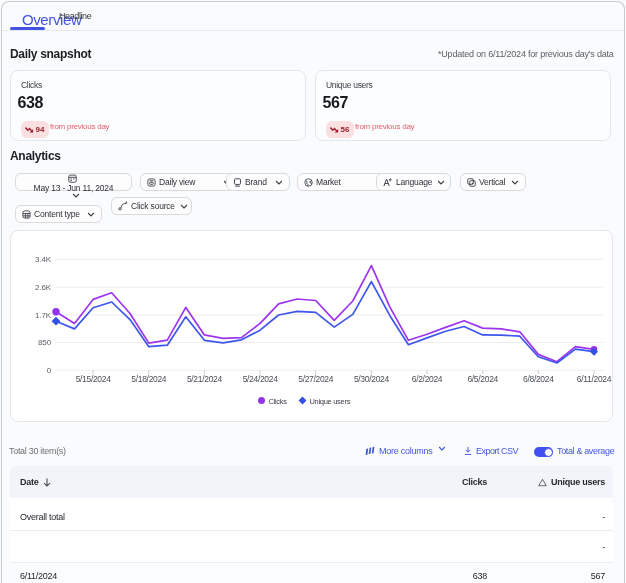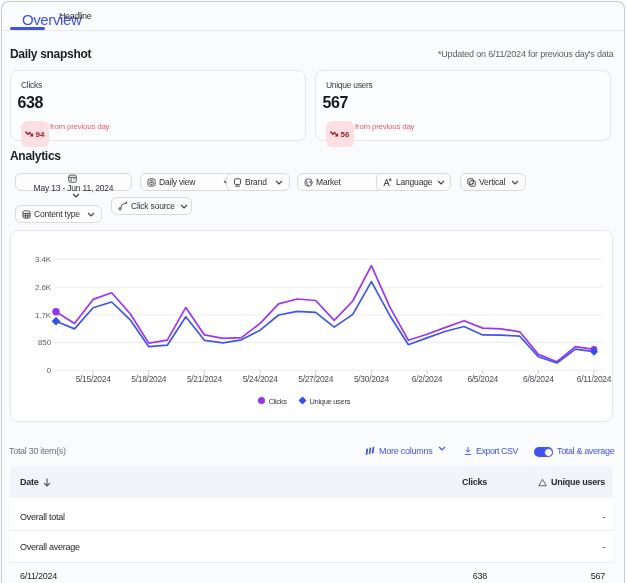--- a/index.html
+++ b/index.html
@@ -13,21 +13,21 @@
 .tab-hl { left:59px; top:11px; font-size:9px; color:#2f3237; letter-spacing:-0.4px; }
 .tab-under { left:10px; top:26.5px; width:35px; height:3px; background:#4353e0; border-radius:1.5px; }
 .tab-border { left:2px; top:30px; width:622px; height:1px; background:#e8e9ee; }
 
 .h1 { font-size:12px; font-weight:700; color:#1b1e24; letter-spacing:-0.3px; }
 .updated { left:438px; top:48.8px; font-size:9px; color:#5a5e66; letter-spacing:-0.2px; white-space:nowrap; }
 
 .card { position:absolute; background:#fcfdff; border:1px solid #e4e6eb; border-radius:8px; width:296px; height:71px; top:70px; }
 .card .lbl { position:absolute; left:10px; top:8.5px; font-size:8.5px; color:#383c43; letter-spacing:-0.3px; }
 .card .num { position:absolute; left:6.5px; top:22.5px; font-size:16px; font-weight:700; color:#17191f; letter-spacing:-0.4px; }
-.badge { position:absolute; left:10px; top:50px; height:26px; background:#fbdfe1; border-radius:6px;
+.badge { position:absolute; left:10px; top:50px; height:17px; background:#fbdfe1; border-radius:6px;
   display:flex; align-items:center; padding:0 5px 0 3.5px; font-size:8px; font-weight:700; color:#9c212d; }
 .badge svg { margin-right:2px; }
 .fromprev { position:absolute; left:39px; top:51px; font-size:8px; color:#e4606a; letter-spacing:-0.25px; }
 
 .chip { position:absolute; height:18px; white-space:nowrap; background:#fdfdfe; border:1px solid #d8dade; border-radius:6px;
   display:flex; align-items:center; justify-content:space-between; font-size:8.5px; color:#2e3138; padding:0 6px; letter-spacing:-0.2px; top:173px; }
 .chip svg.ic { margin-right:3px; flex:none; }
 .chip svg.cv { margin-left:5px; flex:none; }
 .chip .mid { flex:1; text-align:left; }
 
@@ -246,21 +246,20 @@
     <div class="cell-users th"><svg width="9" height="9" viewBox="0 0 12 11" fill="none" stroke="#44474e" stroke-width="1.1" style="margin-right:4px;">
         <path d="M6 1.2 L11 9.8 H1 Z" stroke-linejoin="round"></path>
       </svg>Unique users</div>
   </div>
   <div class="abs trow" style="top:498px; height:32px;">
     <div class="cell-date" style="top:2.5px;">Overall total</div>
     <div class="cell-users" style="top:2.5px;">-</div>
   </div>
   <div class="sep" style="top:530px;"></div>
   <div class="abs trow" style="top:531px; height:31px;">
-    <div class="cell-date">Overall average</div>
     <div class="cell-users">-</div>
   </div>
   <div class="sep" style="top:562px;"></div>
   <div class="abs trow" style="top:563px; height:20px; background:#fbfcfd;">
     <div class="cell-date" style="height:26px;">6/11/2024</div>
     <div class="cell-clicks" style="height:26px;">638</div>
     <div class="cell-users" style="height:26px;">567</div>
   </div>
 
 </body></html>

